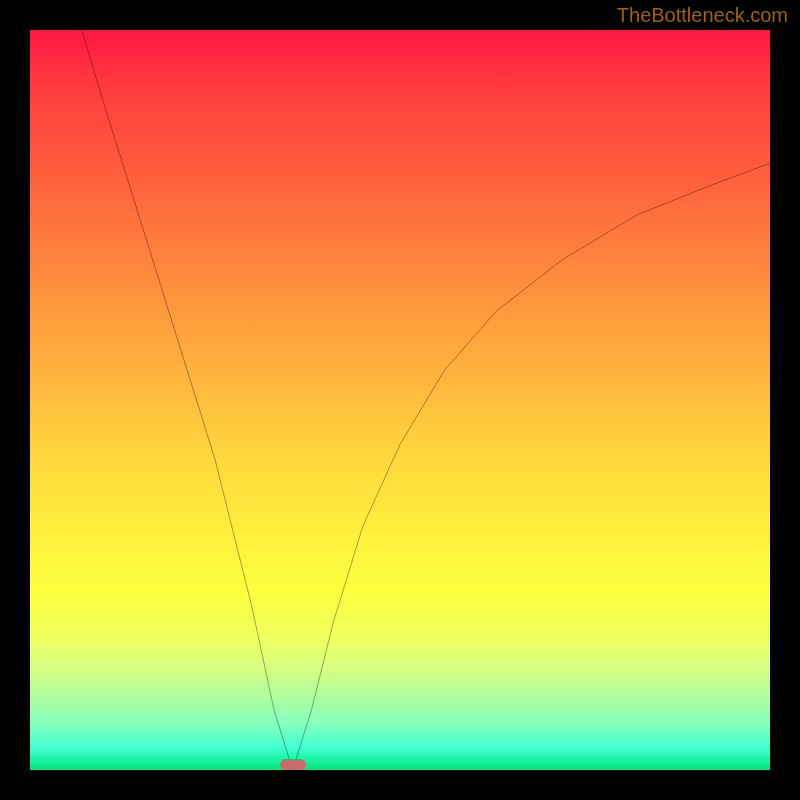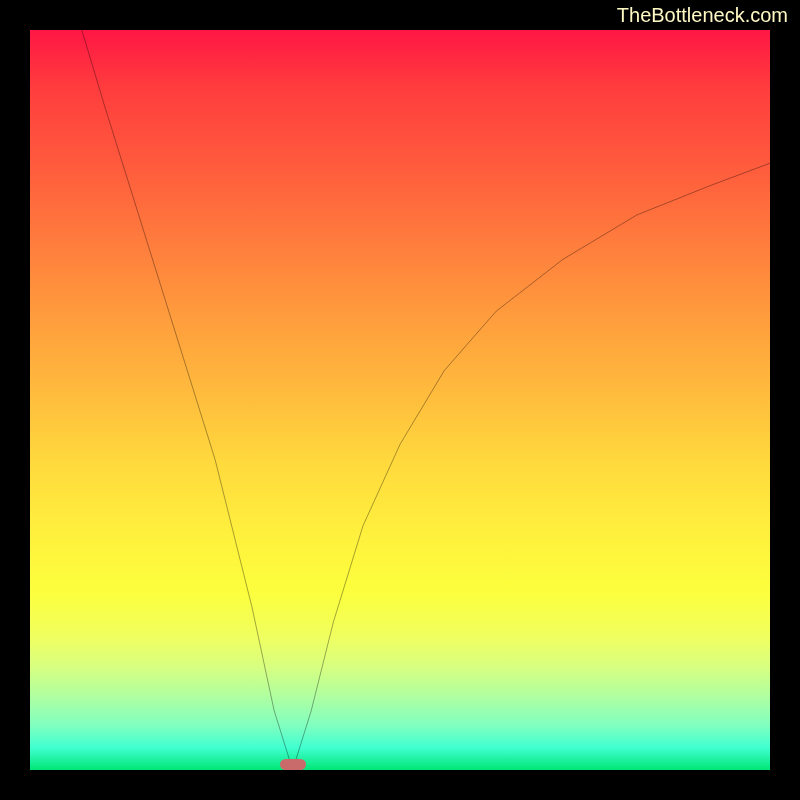--- a/index.html
+++ b/index.html
@@ -8,21 +8,21 @@
     height: 800px;
     background: #000;
     position: relative;
     overflow: hidden;
     font-family: Arial, sans-serif;
   }
   .watermark {
     position: absolute;
     top: 4px;
     right: 12px;
-    color: #fef9c3;
+    color: #a16207;
     font-size: 20px;
     font-weight: 500;
     z-index: 10;
   }
   .plot-area {
     position: absolute;
     left: 30px;
     top: 30px;
     width: 740px;
     height: 740px;

